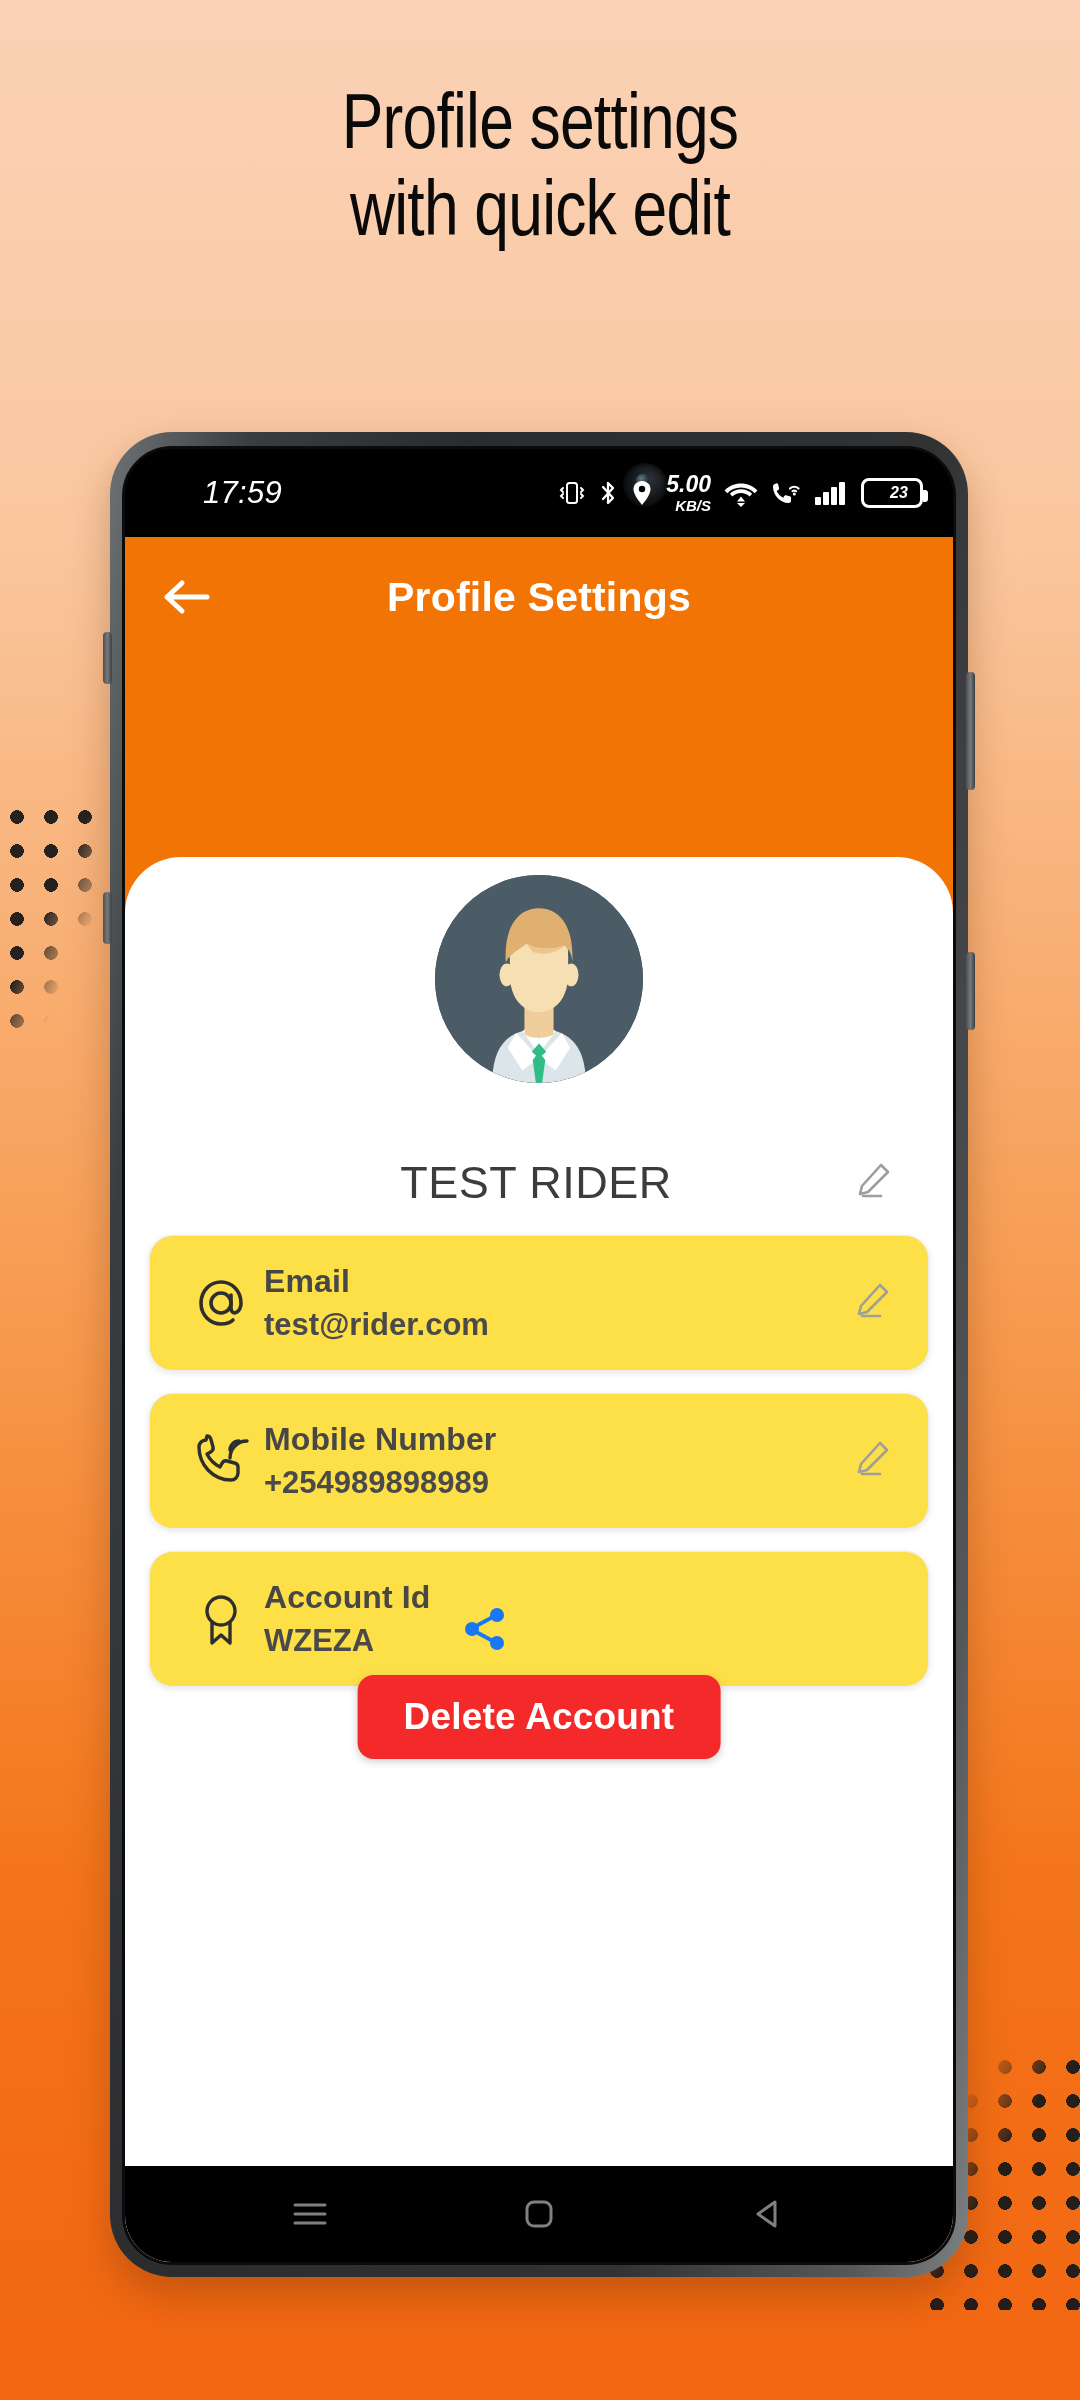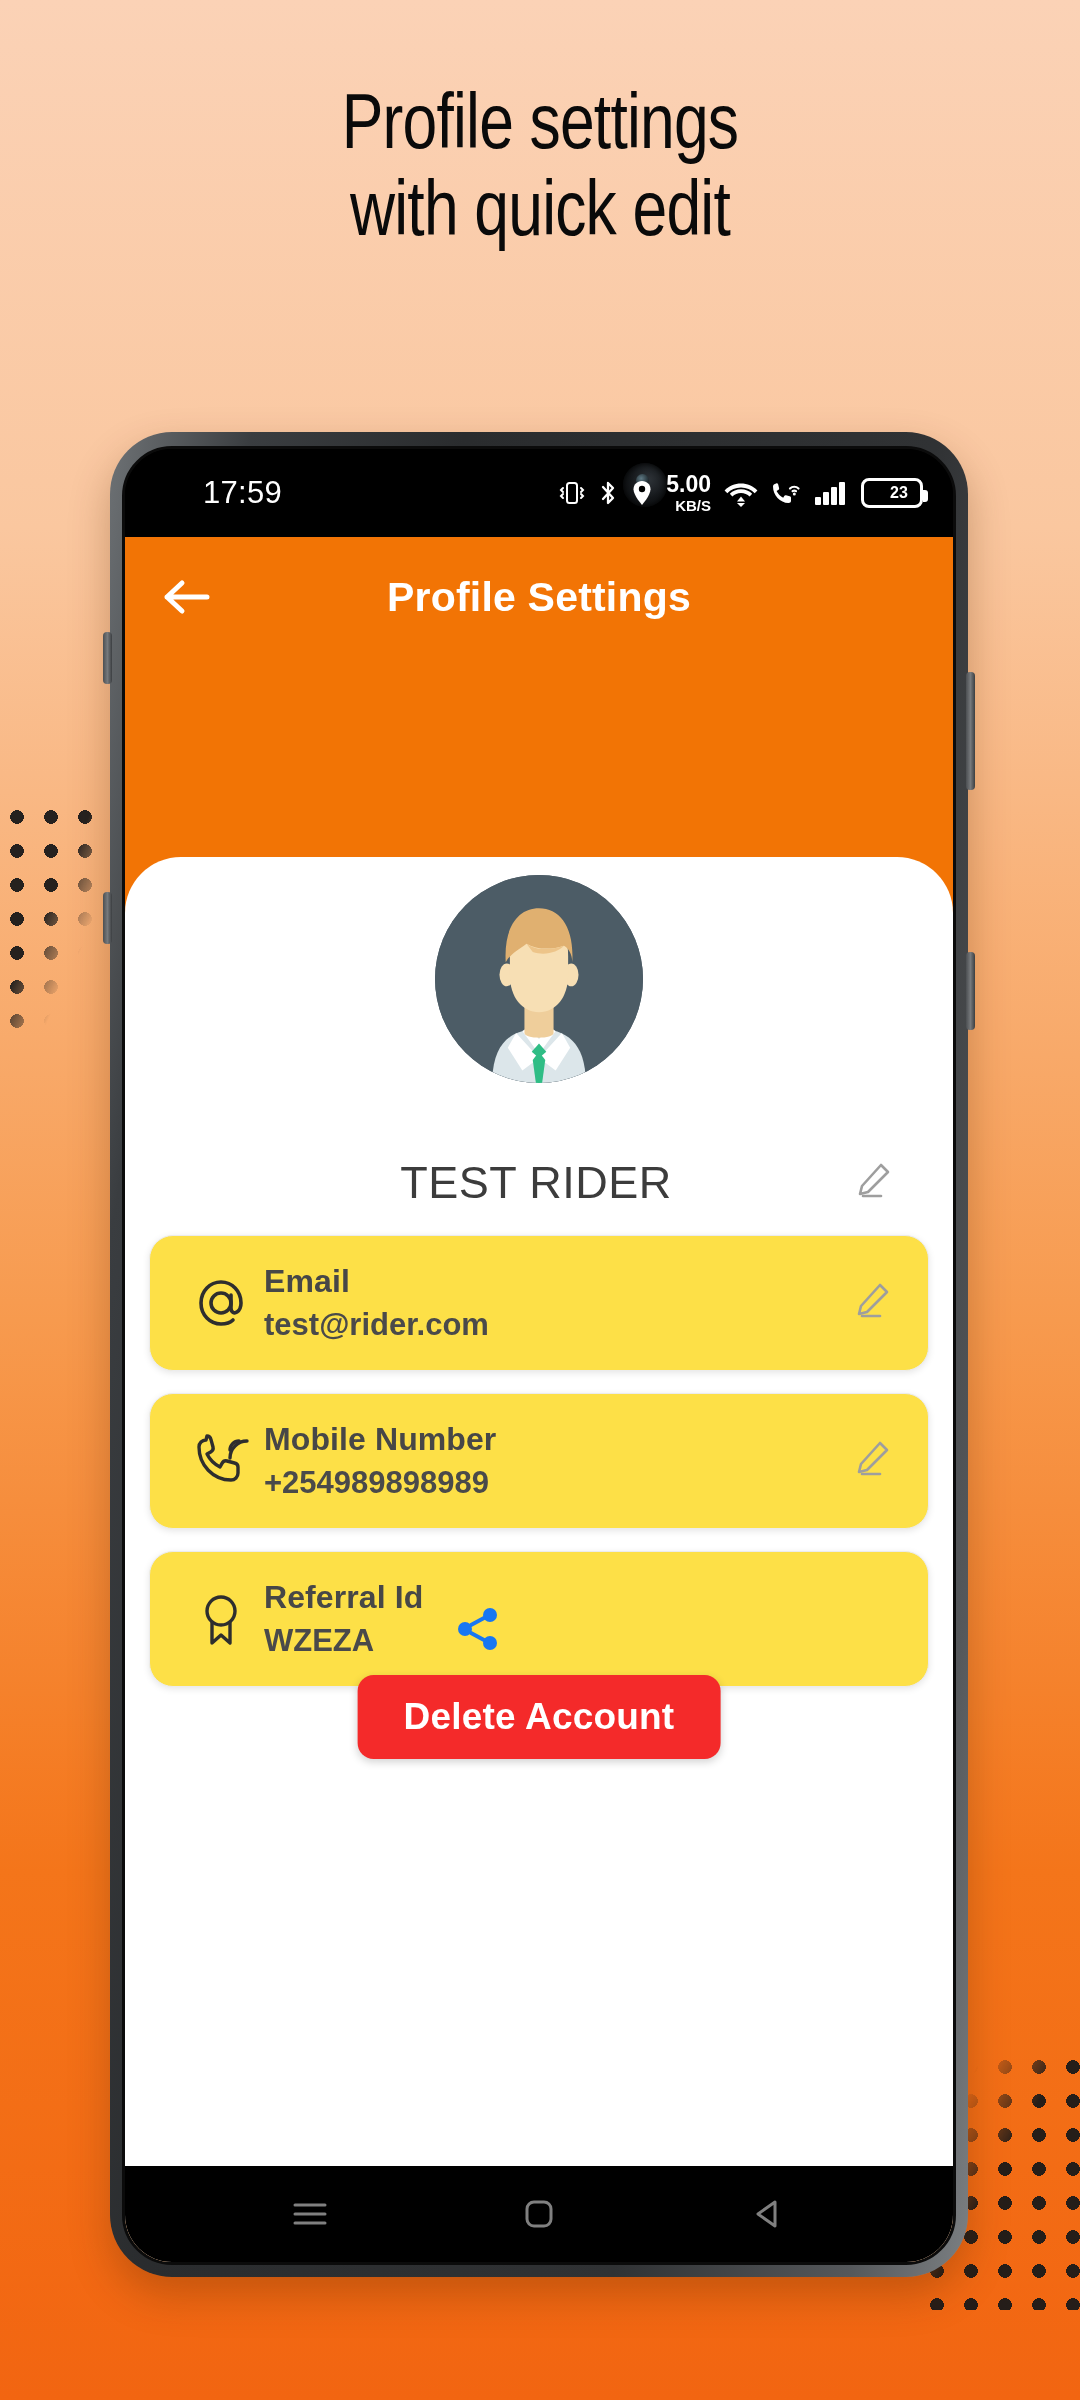--- a/index.html
+++ b/index.html
@@ -72,20 +72,21 @@
   #btn-left-2 { left:-7px; top:460px; width:9px; height:52px; }
   #btn-right-1{ right:-7px; top:240px; width:9px; height:118px; }
   #btn-right-2{ right:-7px; top:520px; width:9px; height:78px; }
 
   
   #statusbar {
     height:88px; background:#000; color:#fff;
     display:flex; align-items:center;
     padding:0 36px;
     position:relative;
+    font-style:italic;
   }
   #clock { font-size:31px; font-weight:500; letter-spacing:.3px; margin-left:42px; }
   #status-icons {
     position:absolute; right:30px; top:0; height:100%;
     display:flex; align-items:center; gap:13px;
   }
   .si { display:flex; align-items:center; justify-content:center; }
   .netspeed { display:flex; flex-direction:column; align-items:flex-end; line-height:1; }
   .netspeed .v { font-size:23px; font-weight:700; }
   .netspeed .u { font-size:15px; font-weight:700; margin-top:2px; }
@@ -375,21 +376,21 @@
           </div>
 
           <div class="card">
             <div class="card-icon">
               <svg width="52" height="56" viewBox="0 0 52 56">
                 <circle cx="26" cy="20" r="14" fill="none" stroke="#2E2E2E" stroke-width="3.4"></circle>
                 <path d="M17 31 L17 52 L26 44 L35 52 L35 31" fill="none" stroke="#2E2E2E" stroke-width="3.4" stroke-linejoin="round"></path>
               </svg>
             </div>
             <div class="card-text">
-              <div class="card-label">Referral Id</div>
+              <div class="card-label">Account Id</div>
               <div class="card-value">WZEZA</div>
             </div>
             <span id="share-icon-wrap">
               <svg width="54" height="54" viewBox="0 0 54 54">
                 <circle cx="39" cy="13" r="7" fill="#1877F2"></circle>
                 <circle cx="14" cy="27" r="7" fill="#1877F2"></circle>
                 <circle cx="39" cy="41" r="7" fill="#1877F2"></circle>
                 <path d="M20 23 L33 16 M20 31 L33 38" stroke="#1877F2" stroke-width="4" stroke-linecap="round"></path>
               </svg>
             </span>

